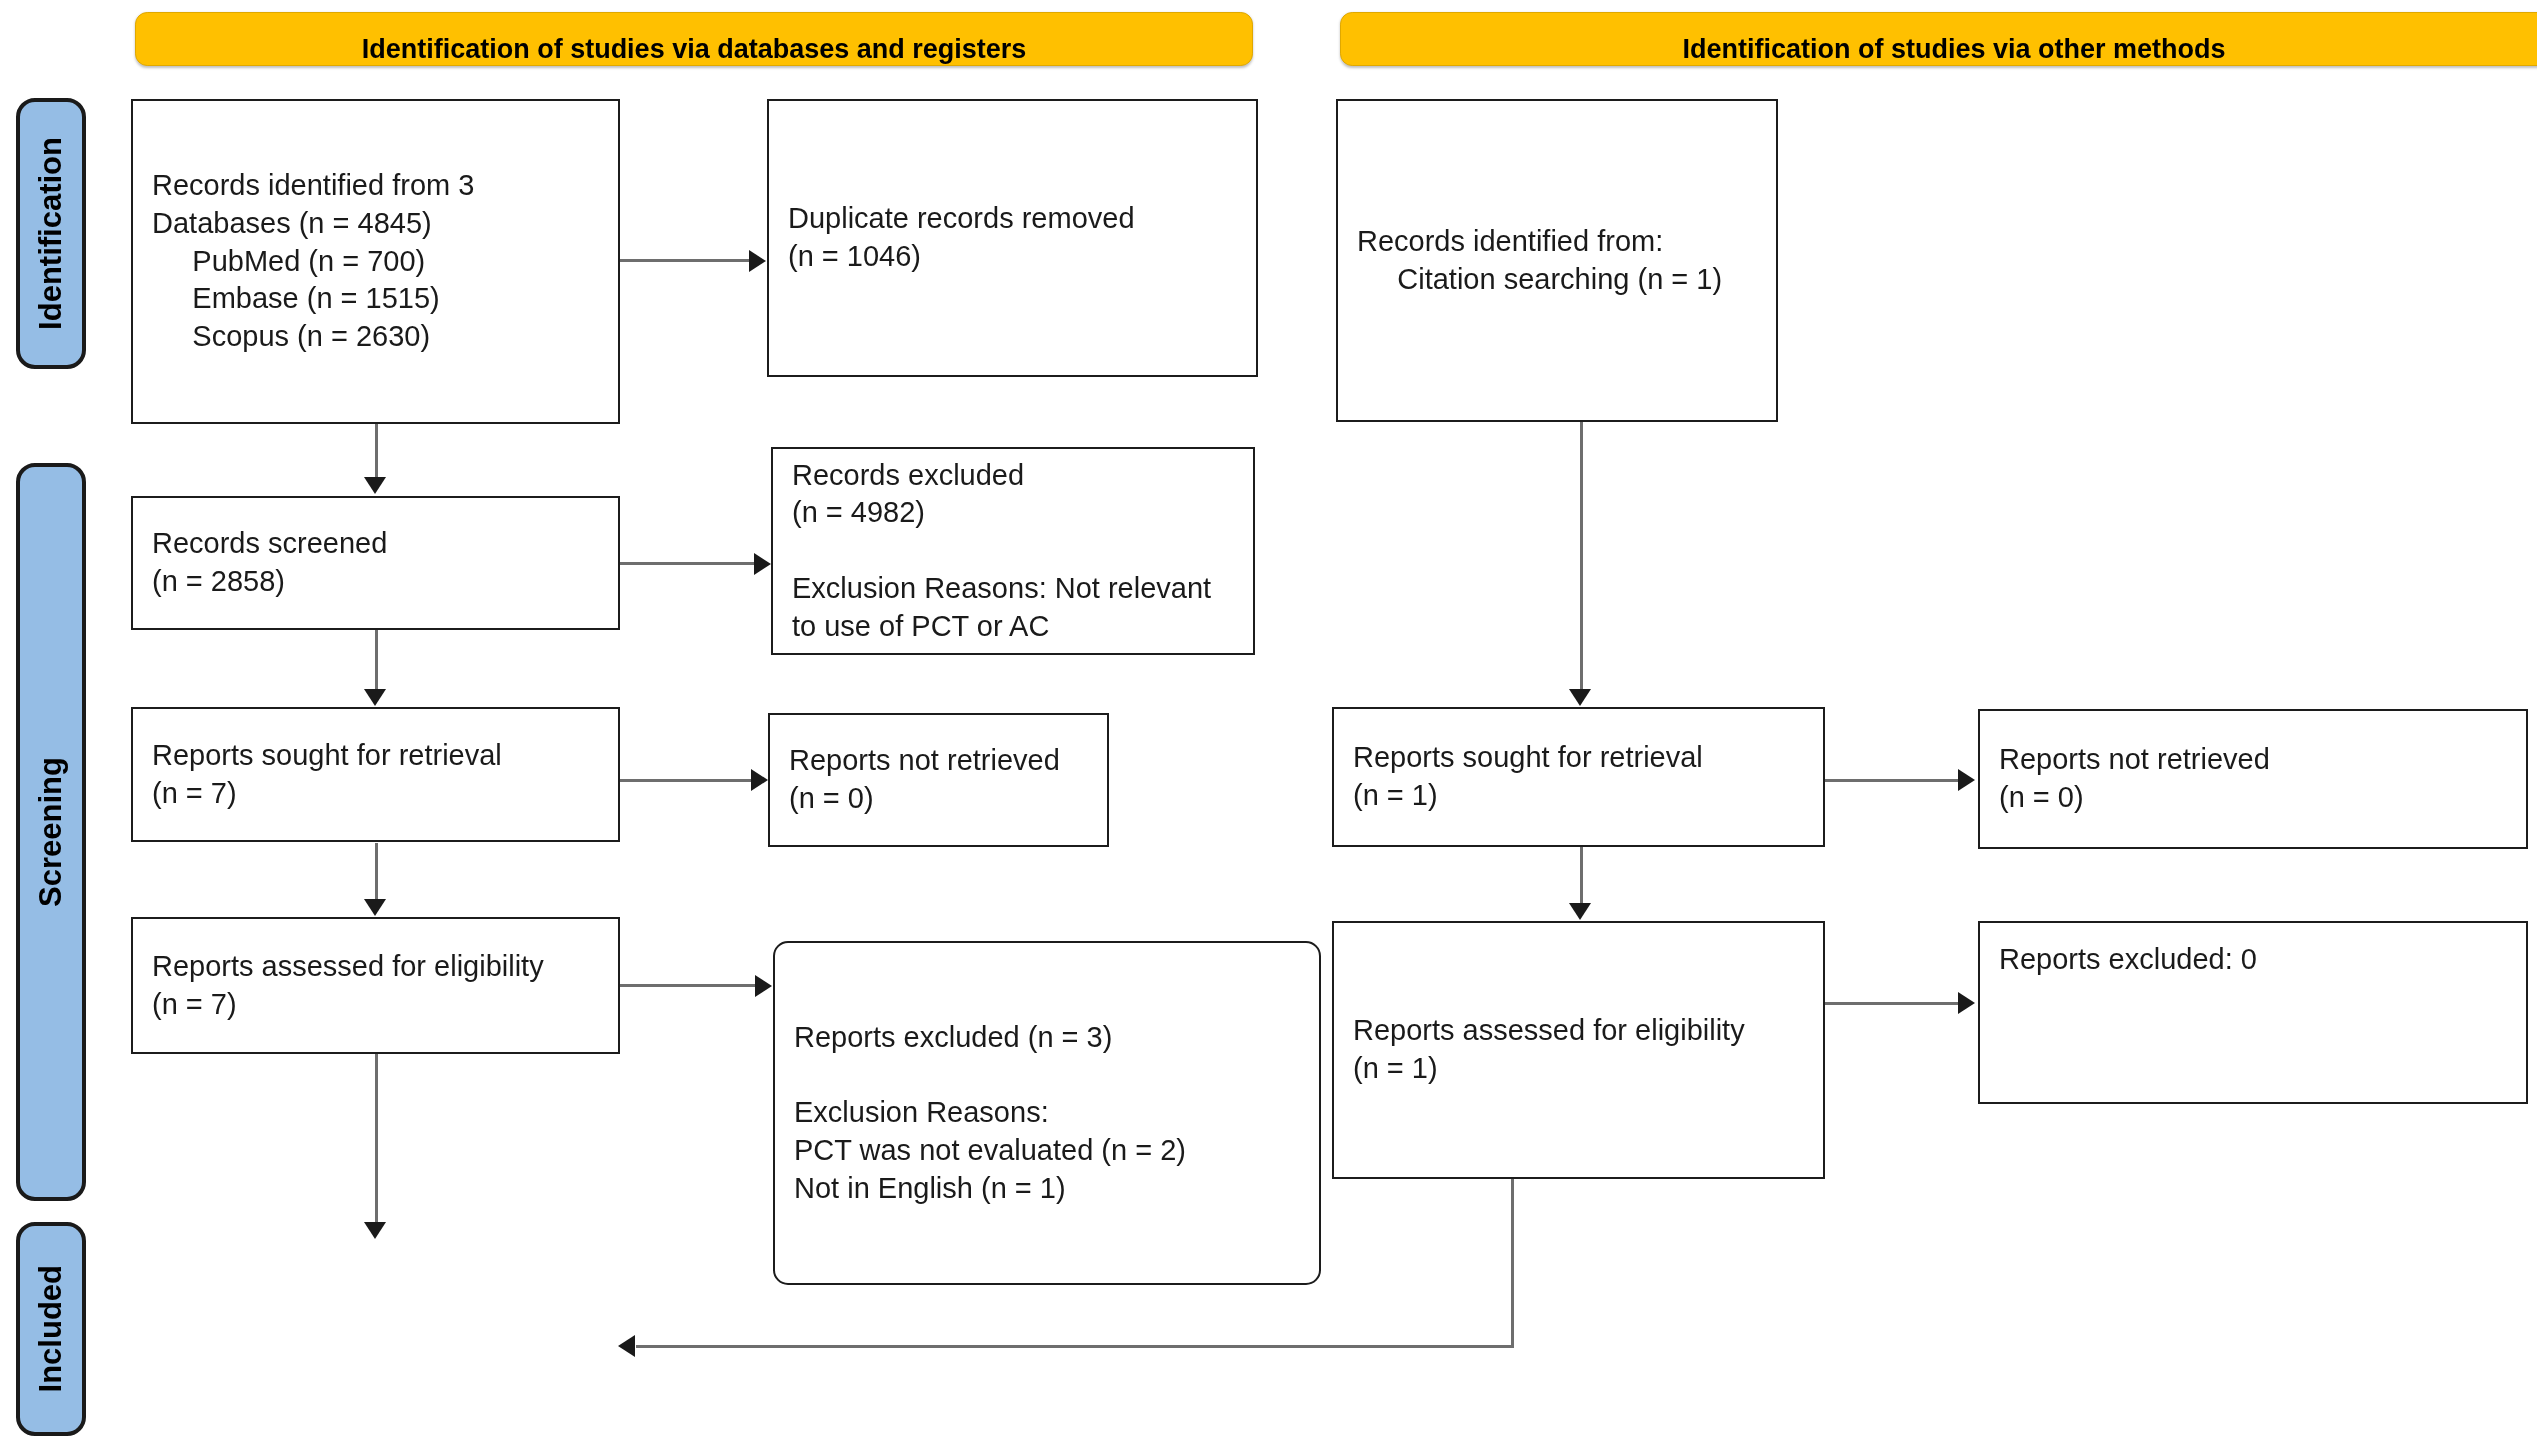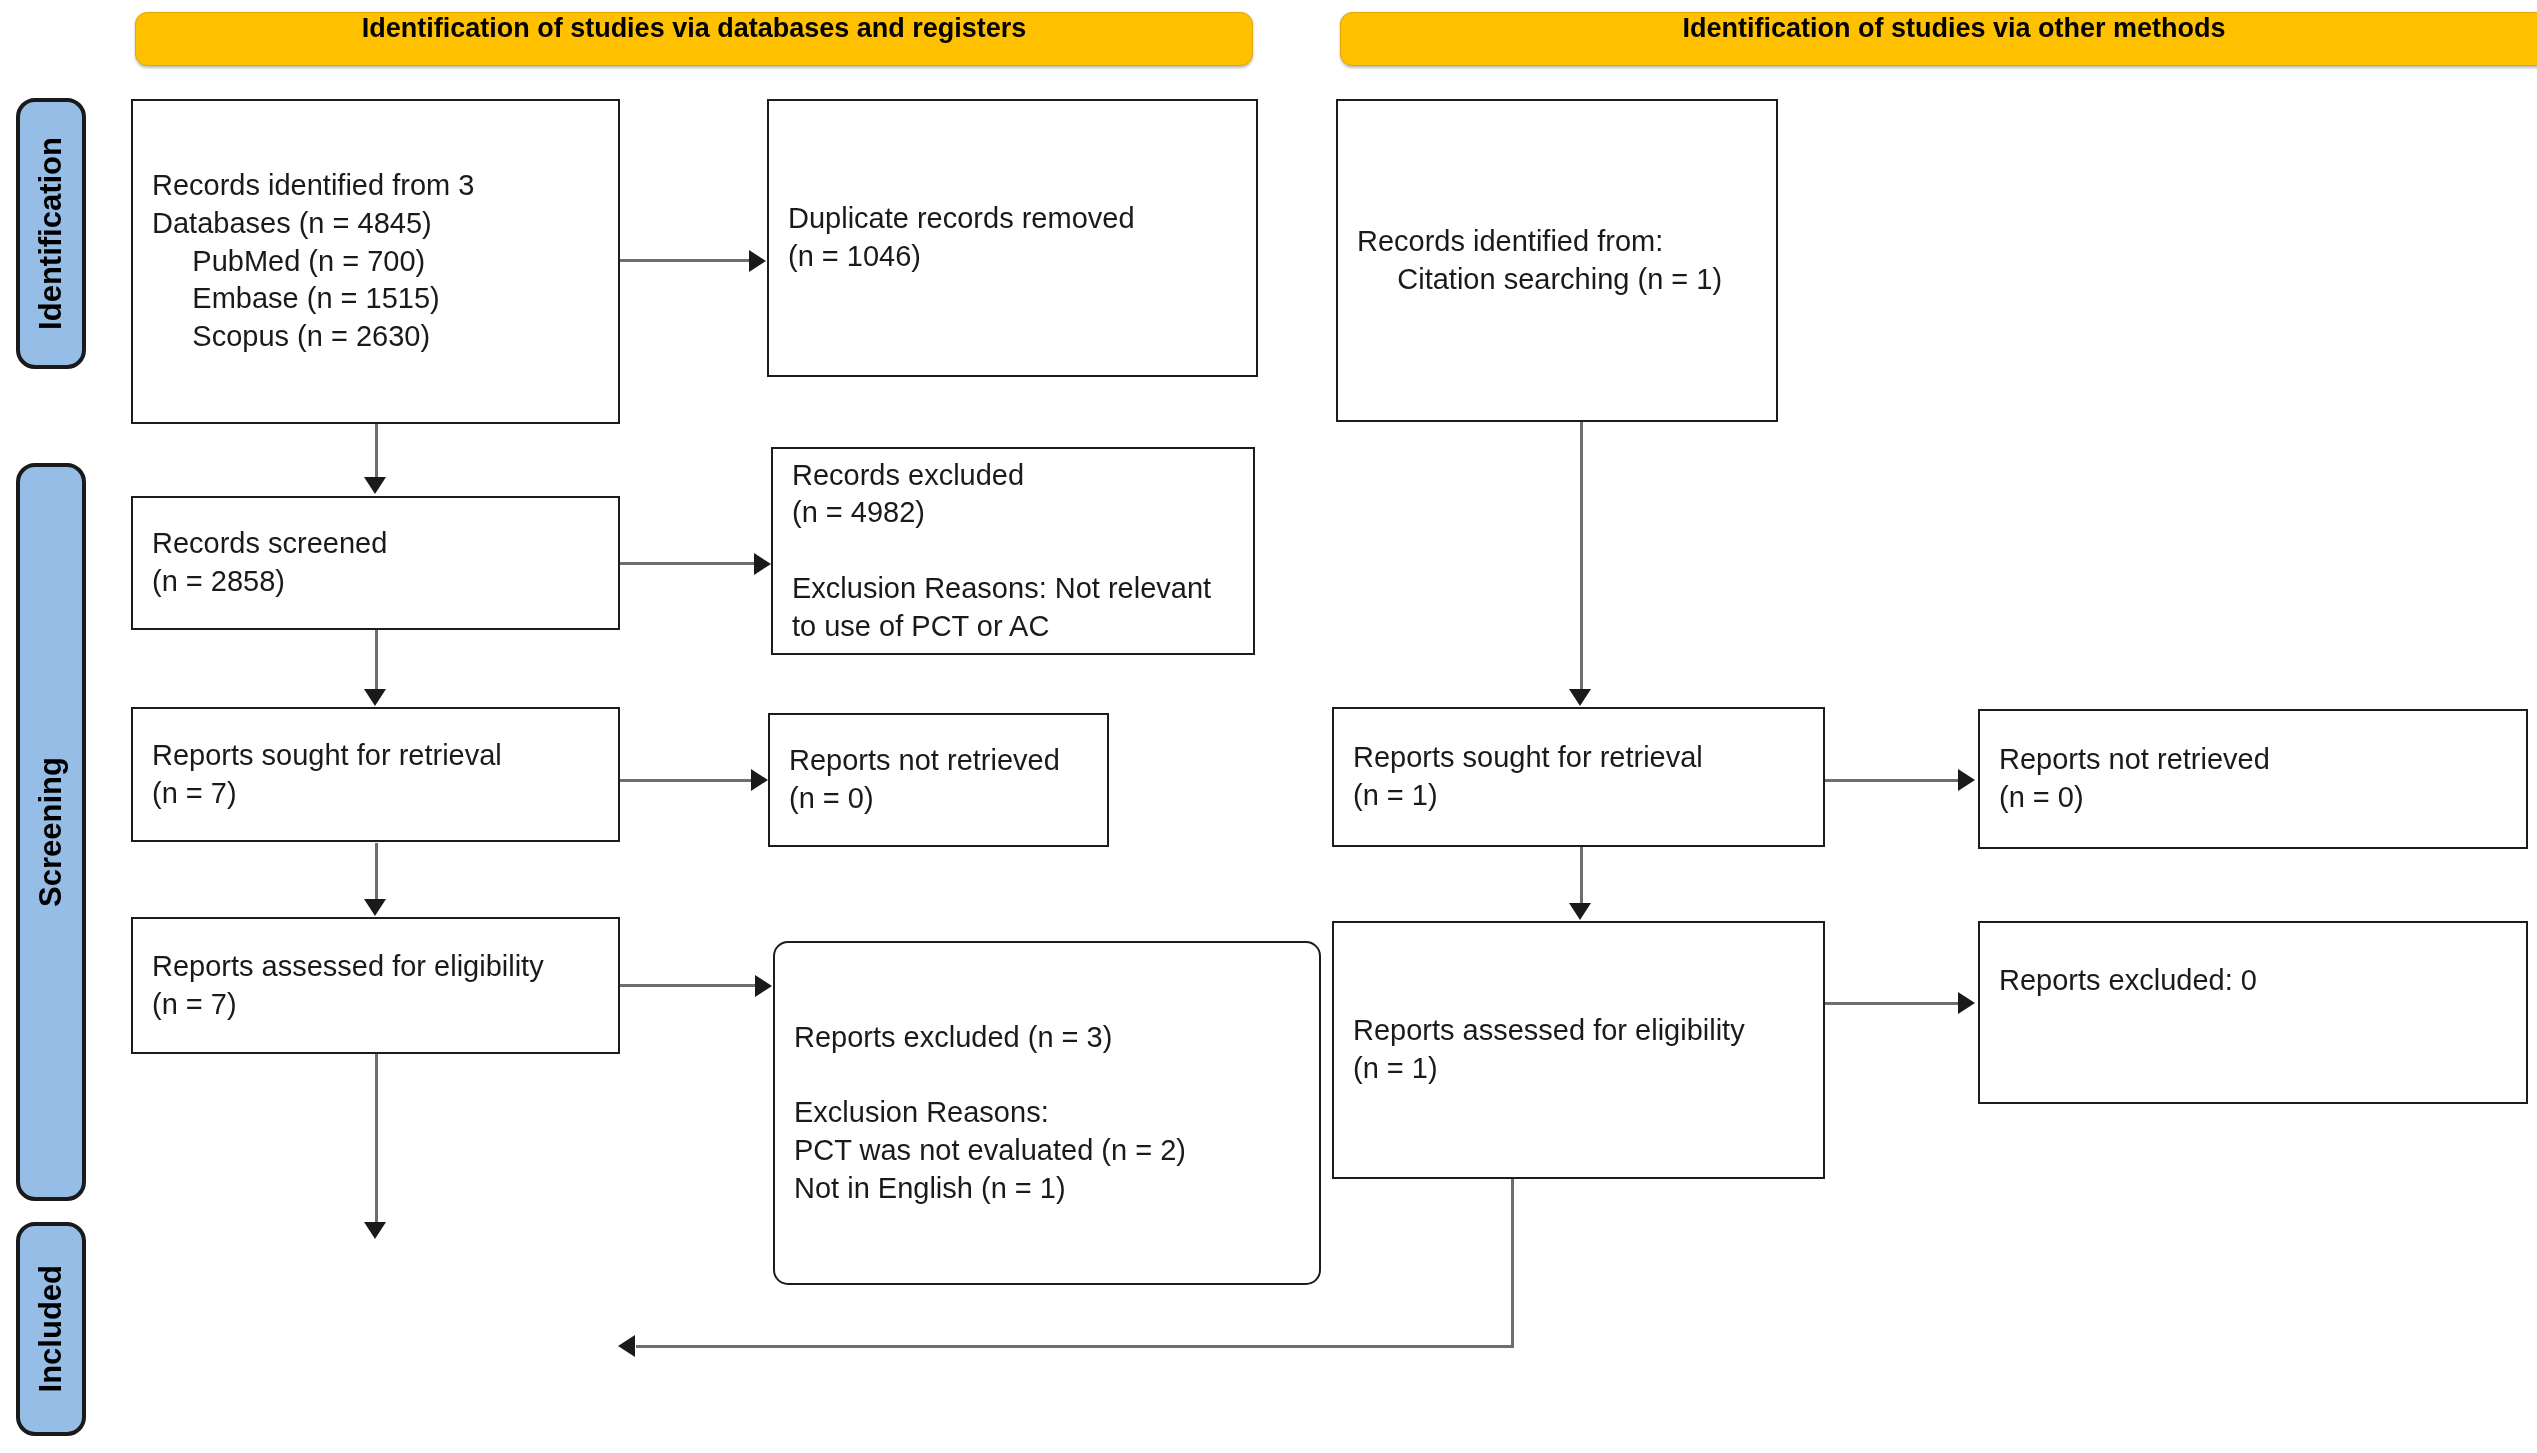--- a/index.html
+++ b/index.html
@@ -38,21 +38,21 @@
   }
 
   
   .banner {
     position: absolute;
     background: #FFC000;
     border: 1.7px solid #E0A800;
     border-radius: 12.2px;
     box-sizing: border-box;
     display: flex;
-    align-items: flex-start;
+    align-items: flex-end;
     justify-content: center;
     box-shadow: 0 1.7px 2.6px rgba(0,0,0,0.25);
   }
   .banner-label {
     font-weight: bold;
     font-size: 27px;
     color: #000000;
     white-space: nowrap;
   }
 
@@ -196,21 +196,21 @@
   <div class="box" style="left:1978px; top:709px; width:550px; height:140px;">
     <div class="box-text">Reports not retrieved
 (n = 0)</div>
   </div>
 
   <div class="box" style="left:1332px; top:921px; width:493px; height:258px;">
     <div class="box-text">Reports assessed for eligibility
 (n = 1)</div>
   </div>
 
-  <div class="box align-top" style="left:1978px; top:921px; width:550px; height:183px; padding-top:39px;">
+  <div class="box align-top" style="left:1978px; top:921px; width:550px; height:183px; padding-top:18px;">
     <div class="box-text">Reports excluded: 0</div>
   </div>
 
   <div class="hline" style="left:620px; top:259px; width:129px;"></div>
   <div class="arrow-right" style="left:749px; top:250px;"></div>
 
   <div class="vline" style="left:375px; top:424px; height:56px;"></div>
   <div class="arrow-down" style="left:364px; top:477px;"></div>
 
   <div class="hline" style="left:620px; top:562px; width:134px;"></div>

